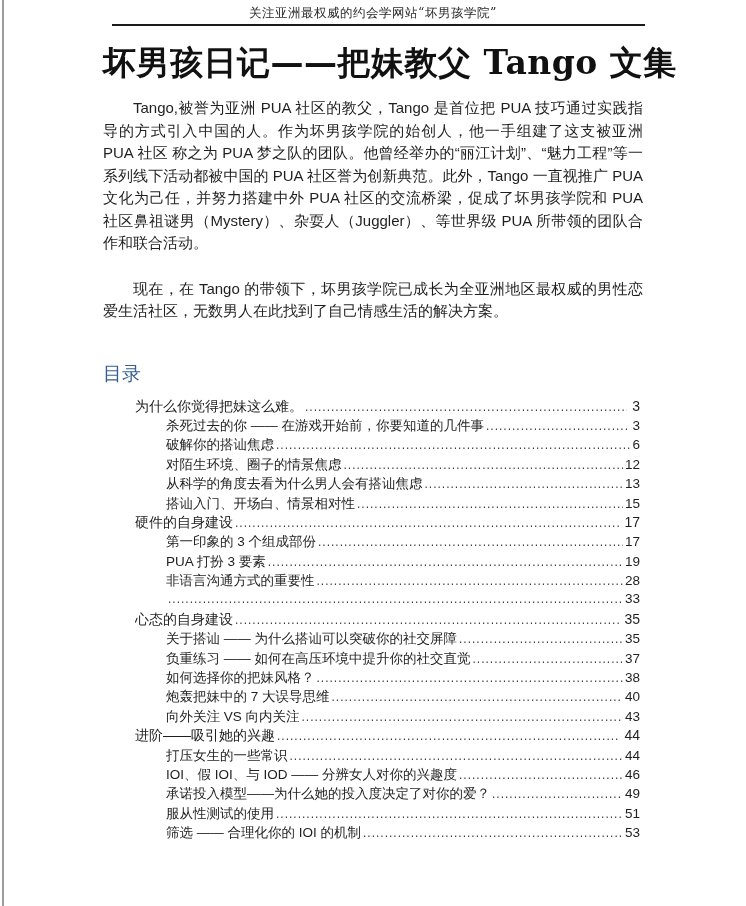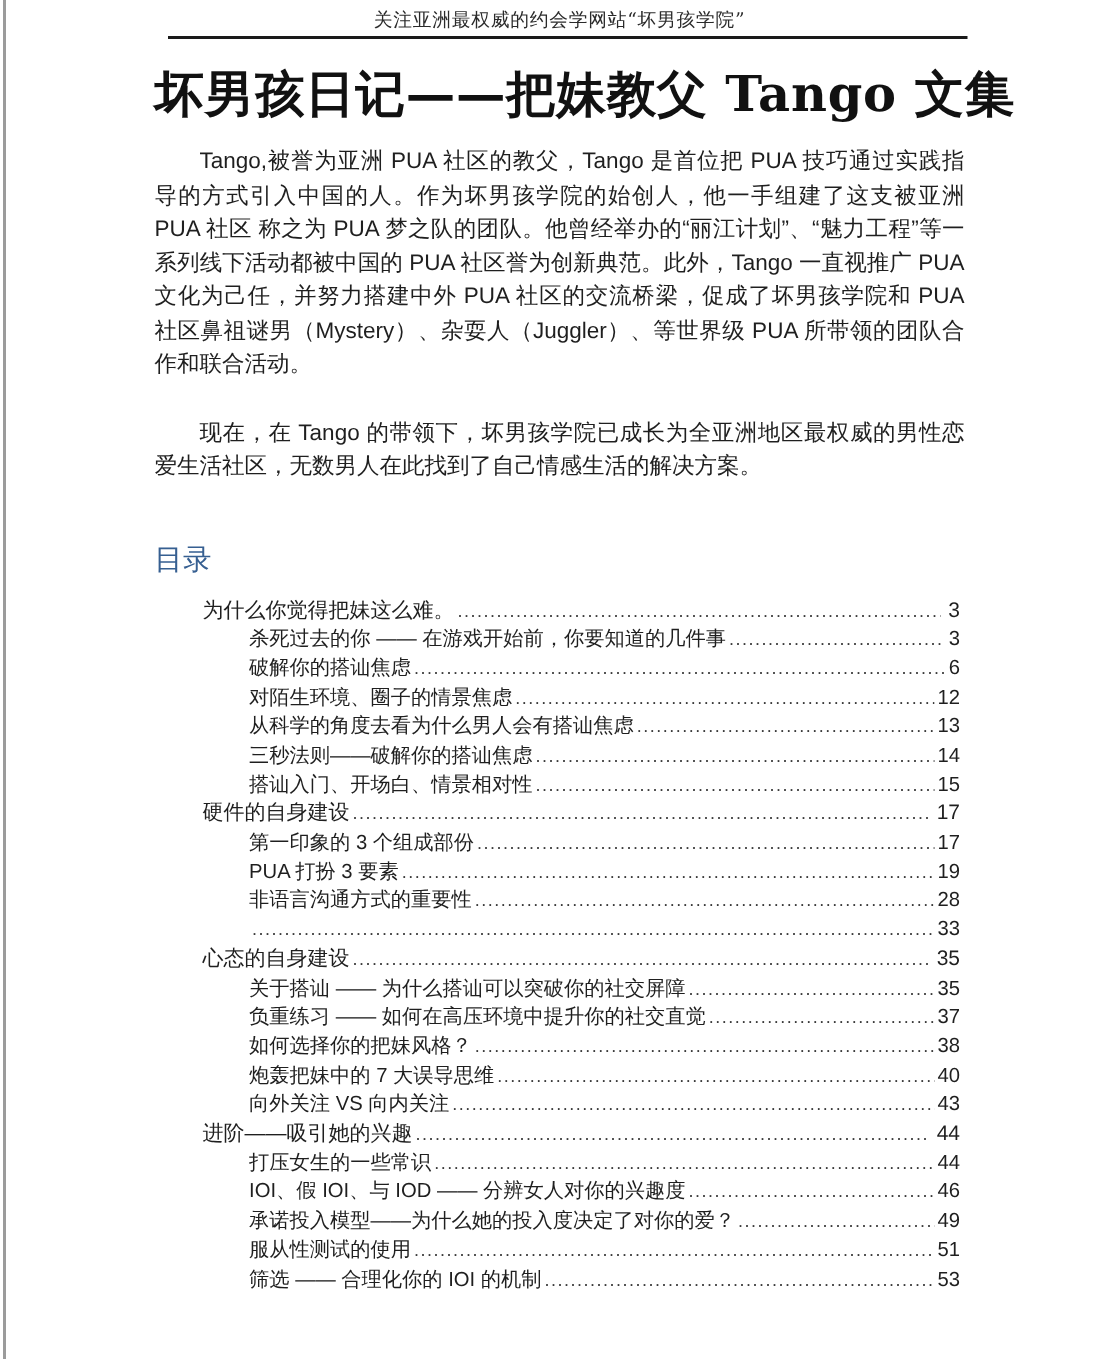--- a/index.html
+++ b/index.html
@@ -129,25 +129,20 @@
     <span class="toc-dots"></span>
     <span class="toc-page">12</span>
   </div>
 
   <div class="toc-row l2">
     <span class="toc-label">从科学的角度去看为什么男人会有搭讪焦虑</span>
     <span class="toc-dots"></span>
     <span class="toc-page">13</span>
   </div>
 
-  <div class="toc-row l2">
-    <span class="toc-label">三秒法则——破解你的搭讪焦虑</span>
-    <span class="toc-dots"></span>
-    <span class="toc-page">14</span>
-  </div>
 
   <div class="toc-row l2">
     <span class="toc-label">搭讪入门、开场白、情景相对性</span>
     <span class="toc-dots"></span>
     <span class="toc-page">15</span>
   </div>
 
   <div class="toc-row l1">
     <span class="toc-label">硬件的自身建设</span>
     <span class="toc-dots"></span>

